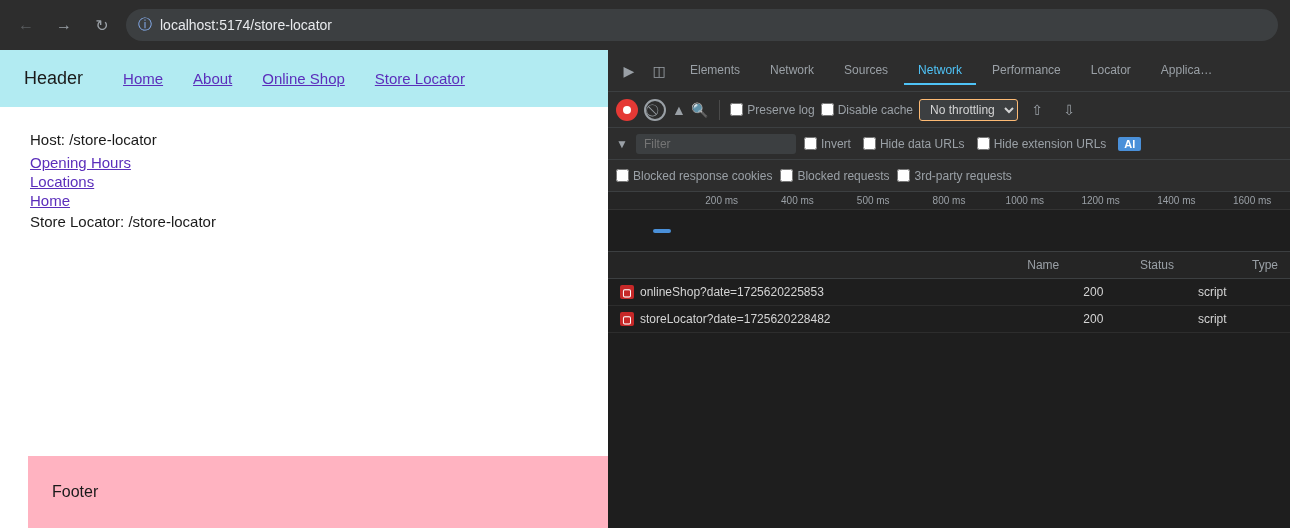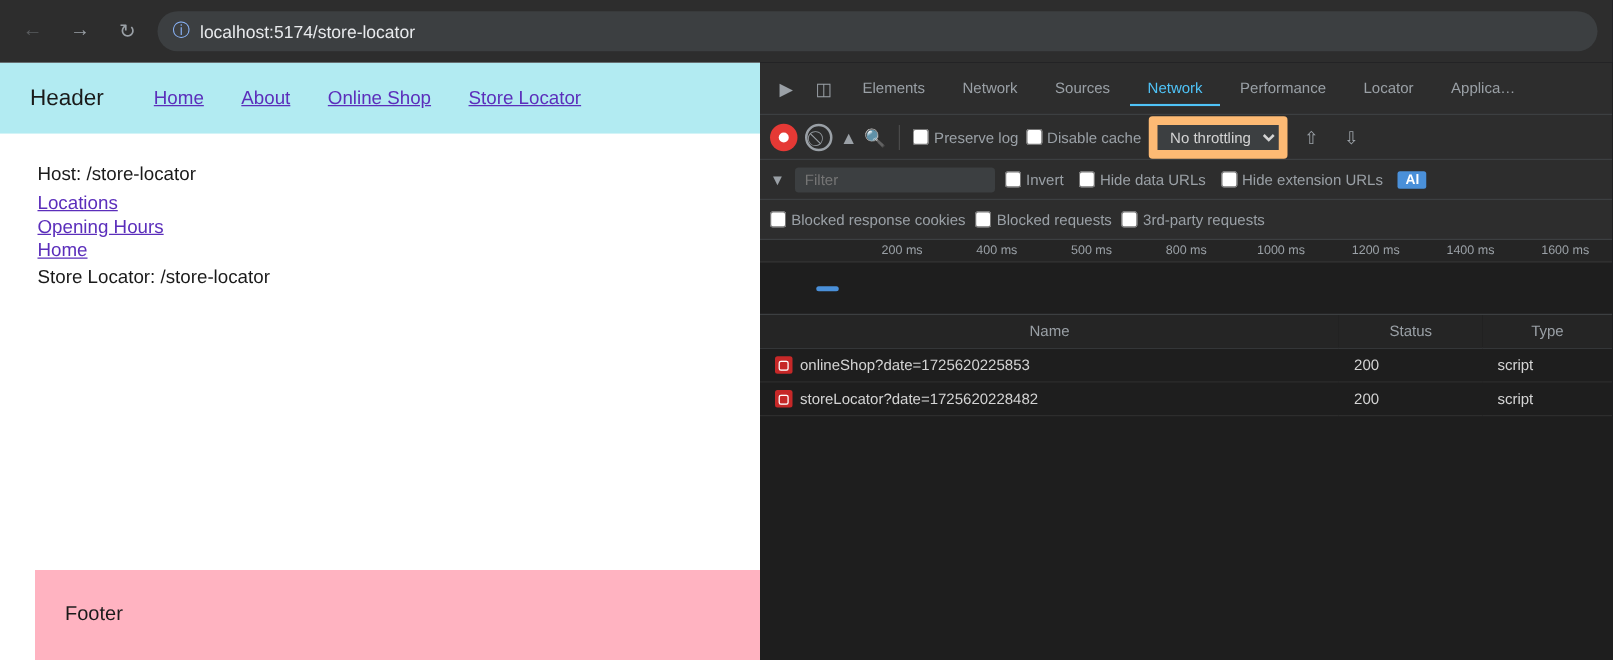--- a/index.html
+++ b/index.html
@@ -216,21 +216,21 @@
       font-size: 14px;
     }
     .separator { width: 1px; height: 20px; background: #4a4a4a; margin: 0 4px; }
     .checkbox-label {
       display: flex; align-items: center; gap: 4px;
       font-size: 12px; color: #9aa0a6; cursor: pointer; white-space: nowrap;
     }
     .checkbox-label input { cursor: pointer; }
     .throttle-select {
       background: #3c3f41;
-      border: 7px solid #fdba74;
+      border: 1px solid #fdba74;
       color: #d4d4d4;
       font-size: 12px;
       padding: 2px 6px;
       border-radius: 3px;
       cursor: pointer;
     }
 
     
     .filter-bar {
       background: #2d2d2d;
@@ -313,21 +313,21 @@
       background: #1e1e1e;
     }
     table {
       width: 100%;
       border-collapse: collapse;
       font-size: 12px;
     }
     thead th {
       background: #252525;
       color: #9aa0a6;
-      text-align: center;
+      text-align: right;
       padding: 6px 12px;
       border-bottom: 1px solid #3c3f41;
       font-weight: normal;
       position: sticky;
       top: 0;
     }
     tbody tr {
       border-bottom: 1px solid #2d2d2d;
       cursor: pointer;
     }
@@ -375,22 +375,22 @@
       <nav class="page-nav">
         <a>Home</a>
         <a>About</a>
         <a>Online Shop</a>
         <a>Store Locator</a>
       </nav>
     </div>
 
     <div class="page-content">
       <p class="host-text">Host: /store-locator</p>
+      <a>Opening Hours</a>
       <a>Locations</a>
-      <a>Opening Hours</a>
       <a>Home</a>
       <p class="store-locator-text">Store Locator: /store-locator</p>
     </div>
 
     <div class="page-footer">
       <span>Footer</span>
     </div>
   </div>
 
   <div class="devtools">

